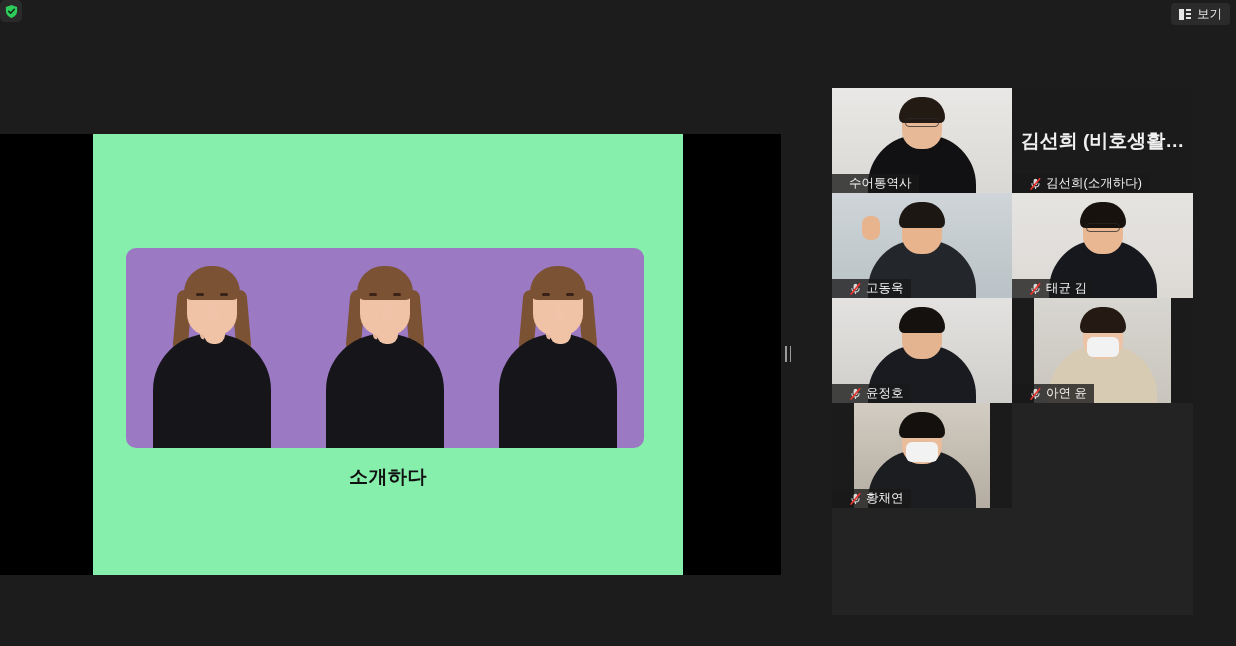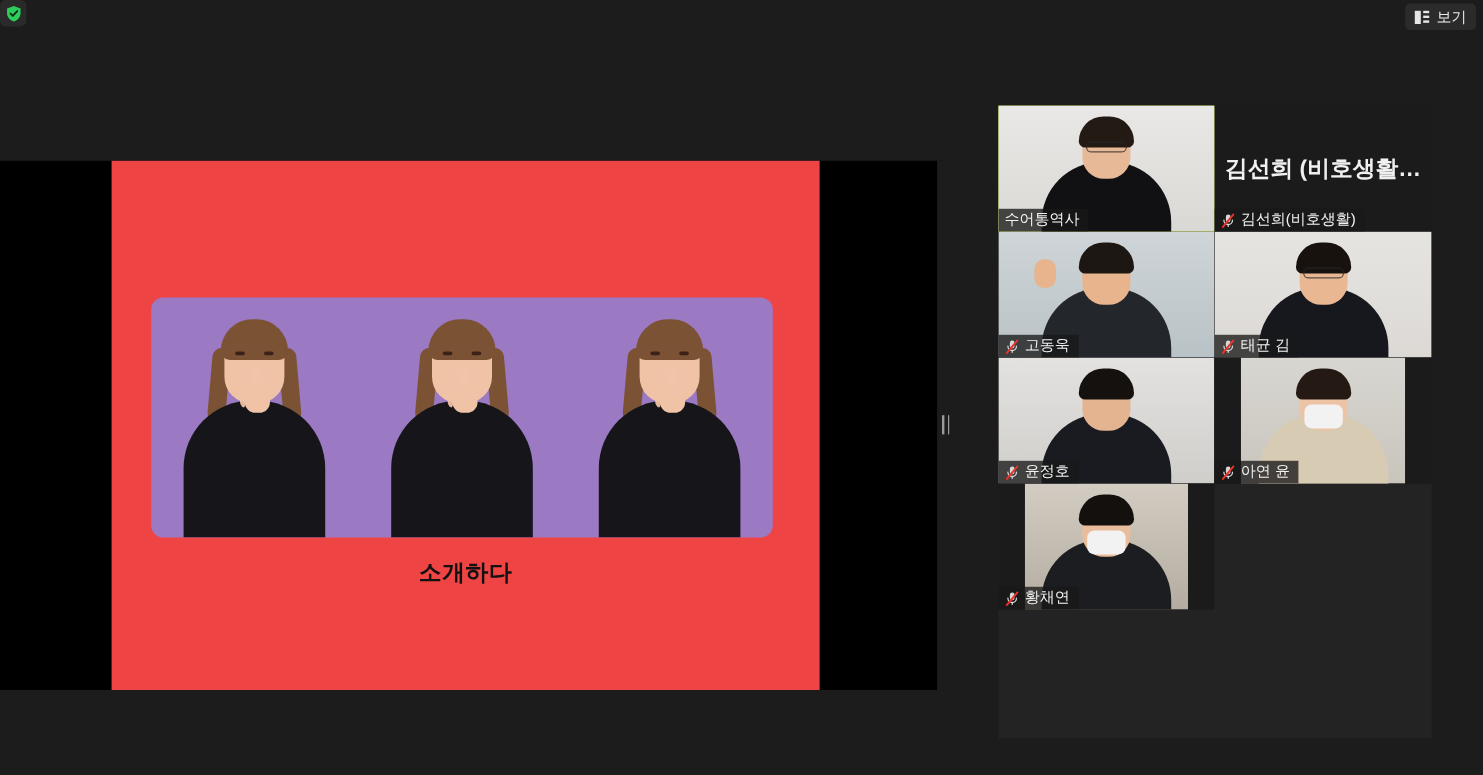--- a/index.html
+++ b/index.html
@@ -33,21 +33,21 @@
   .view-btn .vicon .col i { display: block; width: 5px; height: 2.6px; background: #e6e6e6; }
   .view-btn .vlabel { color: #eaeaea; font-size: 12.5px; line-height: 1; }
 
   
   .share-stage {
     position: absolute; left: 0; top: 134px; width: 781px; height: 441px;
     background: #000000;
   }
   .slide {
     position: absolute; left: 93px; top: 0px; width: 590px; height: 441px;
-    background: #ef4444;
+    background: #86efac;
   }
   .slide-imgwrap {
     position: absolute; left: 33px; top: 114px; width: 518px; height: 200px;
     background: #9b79c3; border-radius: 10px; overflow: hidden;
     display: flex;
   }
   .signer { position: relative; flex: 1 1 0; height: 100%; overflow: hidden; }
   
   .sg-body {
     position: absolute; left: 50%; bottom: -4px; transform: translateX(-50%);
@@ -149,21 +149,21 @@
     position: absolute; left: 50%; bottom: 46px; transform: translateX(-50%);
     width: 32px; height: 20px; background: #f2f2f2; border-radius: 6px;
   }
   .pv .hand {
     position: absolute; width: 18px; height: 24px; border-radius: 8px;
   }
 
   .name-badge {
     position: absolute; left: 0; bottom: 0; height: 19px;
     display: flex; align-items: center; gap: 4px;
-    padding: 0 7px 0 5px;
+    padding: 0 7px 0 17px;
     background: rgba(24,24,24,0.78);
     z-index: 5;
   }
   .name-badge .nm {
     color: #f2f2f2; font-size: 12.5px; line-height: 1; white-space: nowrap;
   }
   .mic-off { width: 13px; height: 14px; flex: 0 0 auto; }
 
   .tile-novideo {
     position: absolute; inset: 0; background: #1b1b1b;
@@ -281,21 +281,21 @@
           <div class="tile-novideo">
       <div class="centered-name">김선희 (비호생활…</div>
     </div>
           <div class="name-badge">
       <svg class="mic-off" viewBox="0 0 16 16">
   <rect x="5.6" y="1.6" width="4.8" height="8" rx="2.4" fill="#d8d8d8"></rect>
   <path d="M3.6 7.4 a4.4 4.4 0 0 0 8.8 0" stroke="#d8d8d8" stroke-width="1.3" fill="none" stroke-linecap="round"></path>
   <rect x="7.4" y="11.2" width="1.3" height="3" fill="#d8d8d8"></rect>
   <path d="M2.6 14.2 L13.2 1.6" stroke="#e8342c" stroke-width="2.1" stroke-linecap="round"></path>
 </svg>
-      <span class="nm">김선희(비호생활)</span>
+      <span class="nm">김선희(소개하다)</span>
     </div>
         </div>
         <div class="tile">
           <div class="tile-video">
       <div class="pv">
         <div class="bg" style="background:linear-gradient(180deg,#cfd5d8,#b9c2c6)"></div>
         <div class="torso" style="background:#23262b"></div>
         <div class="head" style="background:#e7b48d"></div>
         <div class="hair" style="background:#1d1713"></div>
 

